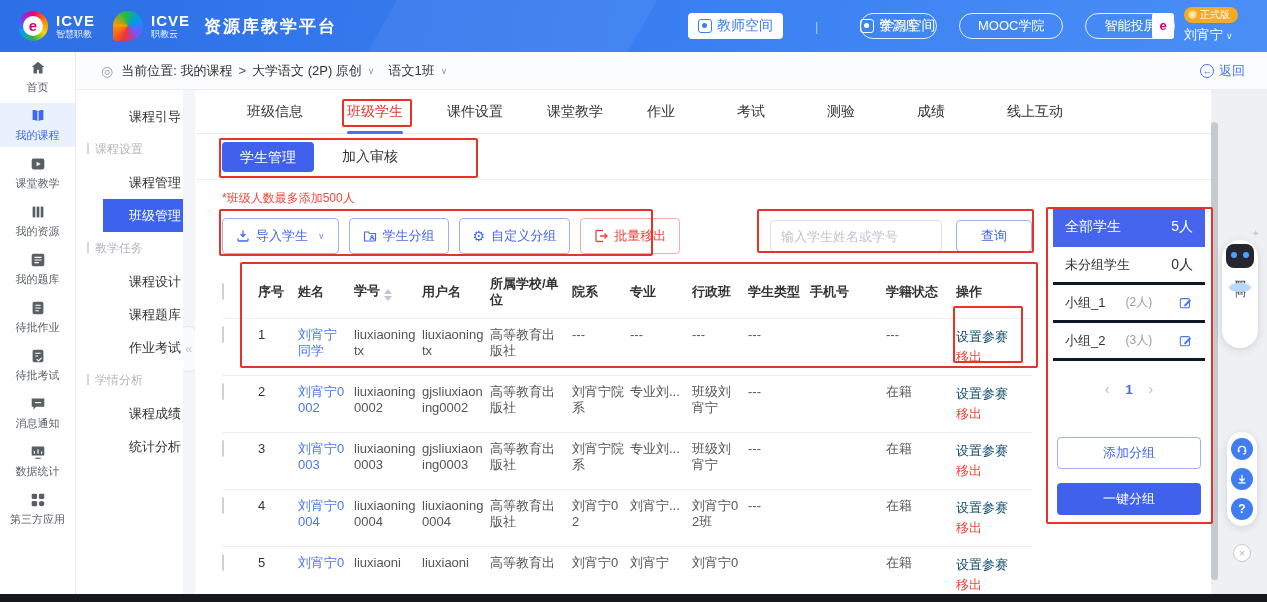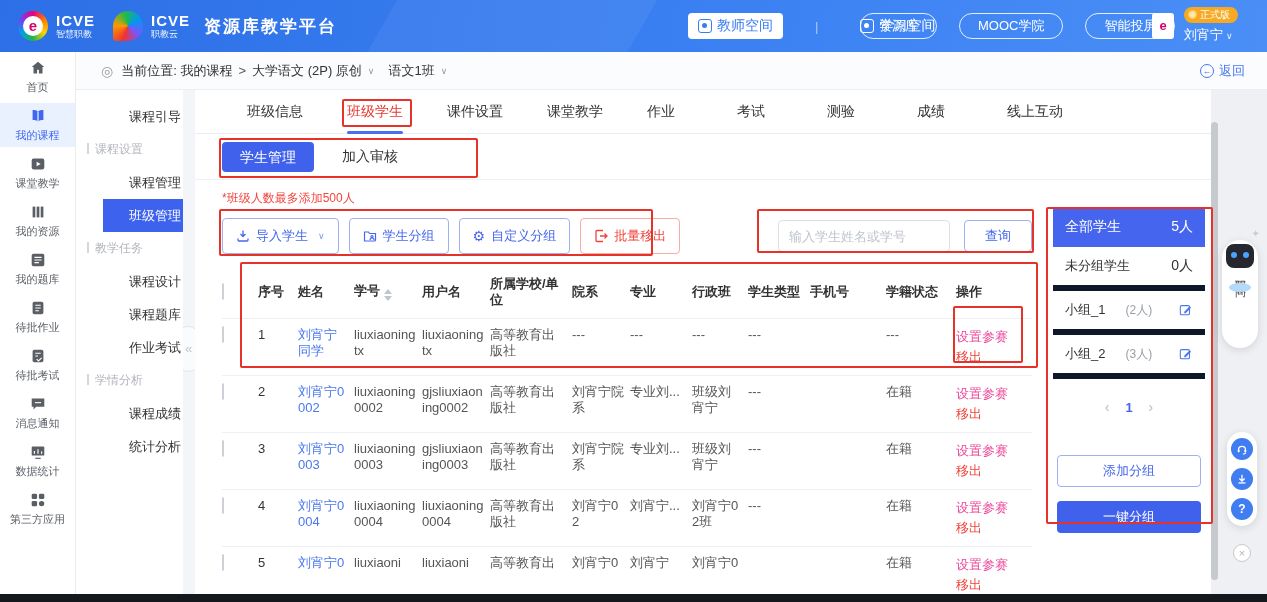--- a/index.html
+++ b/index.html
@@ -89,43 +89,43 @@
   .tool-btn { height:36px; display:flex; align-items:center; gap:6px; padding:0 13px; border:1px solid #9fb1f2;
     border-radius:4px; color:#4667ee; font-size:13px; background:#fff; cursor:pointer; white-space:nowrap;}
   .tool-btn.danger { border-color:#f5ada8; color:#f0443b;}
   .tool-btn svg { width:14px; height:14px;}
   .tool-btn .gear-glyph { font-size:14px; line-height:14px;}
   .tool-btn .dd-caret { font-size:9px; margin-left:4px; color:#7e93ee;}
   .search-group { display:flex; align-items:center; gap:14px;}
   .search-input { width:172px; height:32px; border:1px solid #dcdfe6; border-radius:4px; padding:0 10px;
     font-size:13px; color:#333; outline:none; font-family:inherit;}
   .search-input::placeholder { color:#bfc4cc;}
-  .query-btn { width:68px; height:32px; border:1px solid #9fb1f2; border-radius:4px; background:#fff;
+  .query-btn { width:76px; height:32px; border:1px solid #9fb1f2; border-radius:4px; background:#fff;
     color:#4667ee; font-size:13px; cursor:pointer; font-family:inherit;}
   
   .stu-table { margin:12px 0 0 27px; width:810px;}
   .t-row { display:flex; gap:6px; border-bottom:1px solid #edeff3; padding:8px 0; align-items:flex-start;}
   .t-head { font-weight:bold; color:#333; padding:10px 0; align-items:center;}
   .cell { font-size:13px; line-height:16px; color:#555; word-break:break-all;}
   .c-check{flex:0 0 30px;} .c-no{flex:0 0 34px; color:#333;} .c-name{flex:0 0 50px;}
   .c-sid{flex:0 0 62px;} .c-user{flex:0 0 62px;} .c-school{flex:0 0 76px;}
   .c-dept{flex:0 0 52px;} .c-major{flex:0 0 56px;} .c-class{flex:0 0 50px;}
   .c-type{flex:0 0 56px;} .c-phone{flex:0 0 70px;} .c-status{flex:0 0 64px;} .c-action{flex:0 0 70px;}
   .t-head .cell { color:#333; }
   .checkbox { width:13px; height:13px; border:1px solid #cdd0d6; border-radius:2px; background:#fff; margin-top:1px; cursor:pointer;}
   .name-link { color:#4a77ee; cursor:pointer;}
-  .action-link { color:#ec4899; cursor:pointer; display:block; line-height:20px;}
+  .action-link { color:#0c4a6e; cursor:pointer; display:block; line-height:20px;}
   .action-link.remove { color:#f0443b;}
   .sort-ico { display:inline-flex; flex-direction:column; gap:2px; margin-left:4px; vertical-align:1px;}
   .sort-ico i { width:0; height:0; border-left:4px solid transparent; border-right:4px solid transparent;}
   .sort-up { border-bottom:5px solid #c0c4cc;}
   .sort-dn { border-top:5px solid #c0c4cc;}
   
   .group-panel { position:absolute; left:858px; top:117px; width:152px; background:#fff;}
-  .gp-row { height:44px; display:flex; align-items:center; padding:0 12px; border-bottom:6px solid #0f172a; font-size:13px; color:#333; cursor:pointer;}
+  .gp-row { height:38px; display:flex; align-items:center; padding:0 12px; border-bottom:3px solid #0f172a; font-size:13px; color:#333; cursor:pointer;}
   .gp-row.header { height:40px; background:#4565ef; color:#fff; font-size:14px; border-bottom:none;}
   .gp-count { margin-left:auto; font-size:14px;}
   .gp-row.header .gp-count { color:#fff;}
   .gp-gname { font-size:13px;}
   .gp-gcount { color:#9aa0a6; font-size:12px; margin-left:20px;}
   .edit-ico { margin-left:auto; color:#4a77ee; cursor:pointer; display:flex;}
   .edit-ico svg { width:14px; height:14px;}
   .gp-pager { display:flex; justify-content:center; align-items:center; gap:16px; margin-top:16px; height:24px;}
   .pg-arrow { color:#b6bac0; font-size:14px; cursor:pointer;}
   .pg-num { color:#4565ef; font-weight:bold; font-size:13px;}

